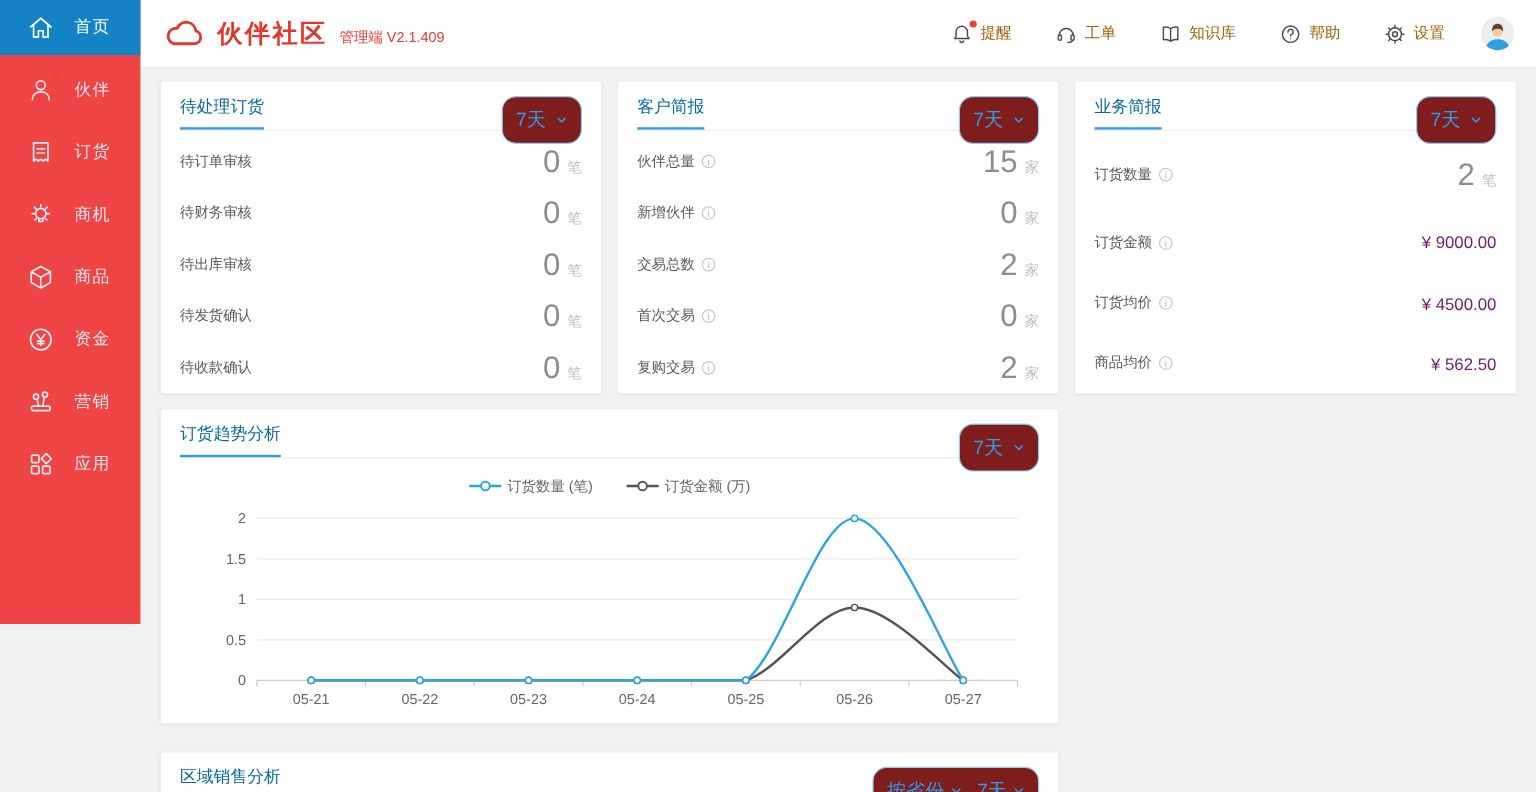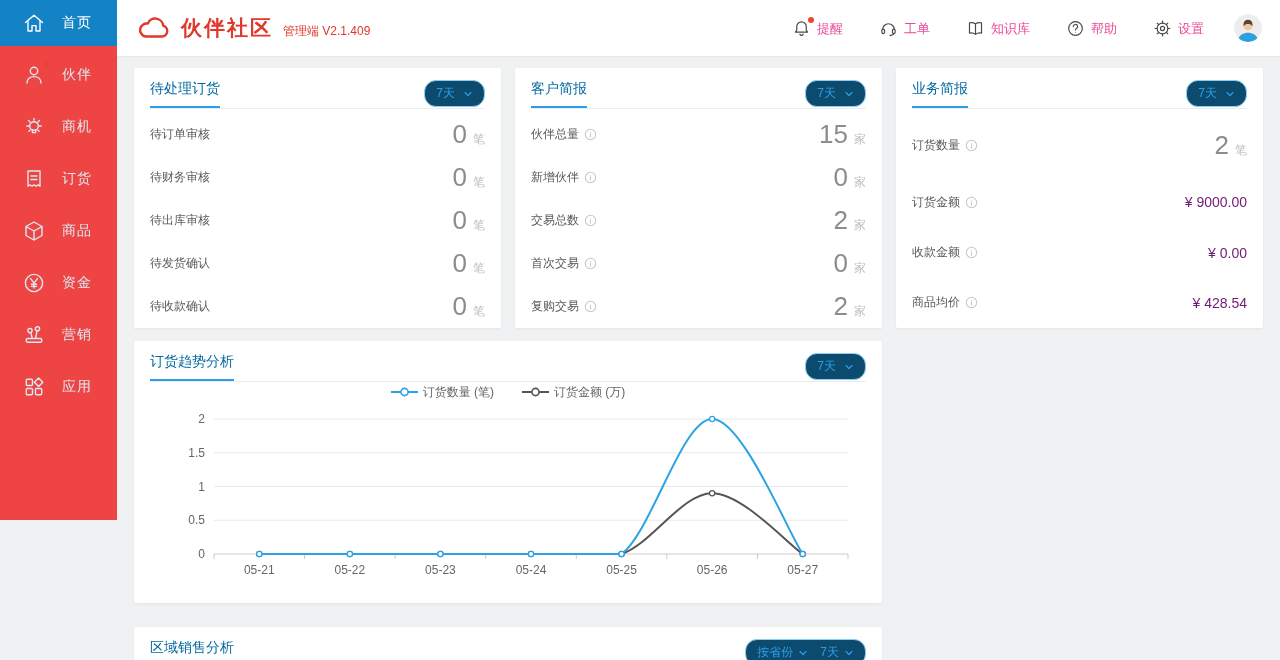--- a/index.html
+++ b/index.html
@@ -16,53 +16,53 @@
   .red-dot { position:absolute; width:7px; height:7px; border-radius:50%; background:#f04134; }
   .side-item .red-dot { top:-3px; right:-4px; }
 
   
   .topbar { position:absolute; left:117px; top:0; width:1163px; height:57px; background:#fff; border-bottom:1px solid #e7e7e7; display:flex; align-items:center; padding:0 18px 0 20px; z-index:4; }
   .logo-wrap { display:flex; align-items:center; }
   .logo-cloud svg { width:34px; height:26px; display:block; }
   .logo-text { color:#e0382a; font-size:21px; font-weight:bold; letter-spacing:2px; margin-left:10px; }
   .logo-sub { color:#e0382a; font-size:12px; margin-left:10px; margin-top:6px; }
   .top-actions { margin-left:auto; display:flex; align-items:center; }
-  .top-action { display:flex; align-items:flex-end; margin-left:36px; color:#ec4899; cursor:pointer; }
+  .top-action { display:flex; align-items:center; margin-left:36px; color:#a16207; cursor:pointer; }
   .top-action .t-icon { width:19px; height:19px; position:relative; }
   .top-action .t-icon svg { width:19px; height:19px; display:block; }
   .top-action .t-label { font-size:13px; margin-left:6px; }
   .top-action .red-dot { top:-2px; right:-3px; width:6px; height:6px; }
   .avatar { width:28px; height:28px; border-radius:50%; margin-left:30px; cursor:pointer; overflow:hidden; flex:0 0 28px; }
 
   
   .content { position:absolute; left:117px; top:57px; width:1163px; height:603px; padding:11px 17px; overflow:hidden; }
   .card { background:#fff; border-radius:2px; box-shadow:0 1px 3px rgba(0,0,0,0.06); }
   .stat-grid { display:flex; gap:14px; }
   .stat-card { flex:1; height:260px; padding:0 16px; }
   .card-hd { height:41px; border-bottom:1px solid #ececec; display:flex; align-items:flex-start; justify-content:space-between; padding-top:12px; }
   .card-title { font-size:14px; color:#0369a1; display:inline-block; padding-bottom:8px; border-bottom:2px solid #2d9fe8; margin-bottom:-1px; }
-  .pill { border:1px solid #8ccdf4; border-radius:12px; height:27px; display:flex; align-items:center; padding:0 11px; color:#2d9fe8; font-size:12px; cursor:pointer; background:#0c4a6e; }
+  .pill { border:1px solid #8ccdf4; border-radius:12px; height:40px; display:flex; align-items:center; padding:0 11px; color:#2d9fe8; font-size:16px; cursor:pointer; background:#7f1d1d; }
   .pill .chev { margin-left:8px; display:inline-flex; }
   .pill .chev svg { width:10px; height:10px; }
   .pill .seg + .seg { margin-left:12px; }
   .pill .seg { display:inline-flex; align-items:center; }
   .pill .seg .chev { margin-left:5px; }
 
   .stat-rows { height:219px; display:flex; flex-direction:column; justify-content:space-around; padding-top:4px; }
   .stat-row { display:flex; align-items:center; justify-content:space-between;text-align:right; }
   .stat-label { font-size:12px; color:#595959; display:inline-flex; align-items:center; }
   .stat-label svg { width:13px; height:13px; margin-left:5px; display:inline-block; }
   .stat-value { display:inline-flex; align-items:baseline; }
   .stat-value .num { font-weight:300; font-size:26px; color:#8c8c8c; font-style:normal; }
   .stat-value .unit { font-size:12px; color:#bdbdbd; font-style:normal; margin-left:6px; }
   .stat-value .money { font-size:14px; color:#701a75; }
 
   
   .chart-card { width:748px; height:262px; margin-top:13px; padding:0 16px; }
-  .legend { display:flex; justify-content:center; align-items:center; gap:28px; height:20px; }
+  .legend { display:flex; justify-content:center; align-items:center; gap:28px; margin-top:13px; height:20px; }
   .legend-item { display:inline-flex; align-items:center; cursor:pointer; }
   .legend-item svg { width:27px; height:10px; }
   .legend-item .lg-label { font-size:12px; color:#666; margin-left:5px; }
   .chart-svg { display:block; margin-top:2px; }
 
   
   .region-card { width:748px; height:120px; margin-top:24px; padding:0 16px; }
 </style>
 </head>
 <body>
@@ -83,33 +83,33 @@
             <circle cx="12" cy="8" r="3.7"></circle>
             <path d="M5 20 c0-4.2 3.1-6.4 7-6.4 s7 2.2 7 6.4"></path>
           </svg>
           <span class="red-dot"></span>
         </span>
         <span class="s-label">伙伴</span>
       </div>
       <div class="side-item">
         <span class="s-icon">
           <svg viewBox="0 0 24 24" width="24" height="24" style="display:block" fill="none" stroke="currentColor" stroke-width="1.4" stroke-linecap="round" stroke-linejoin="round">
+            <path d="M6 4 H18 V19.2 l-2-1.5 -2 1.5 -2-1.5 -2 1.5 -2-1.5 -2 1.5 Z M9 9 H15 M9 12.5 H15"></path>
+          </svg>
+        </span>
+        <span class="s-label">订货</span>
+      </div>
+      <div class="side-item">
+        <span class="s-icon">
+          <svg viewBox="0 0 24 24" width="24" height="24" style="display:block" fill="none" stroke="currentColor" stroke-width="1.4" stroke-linecap="round" stroke-linejoin="round">
             <circle cx="12" cy="11" r="4.3"></circle>
             <path d="M10.4 15 v2.6 h3.2 V15 M12 3.4 V5.3 M4.8 11 H6.8 M17.2 11 H19.2 M6.6 5.6 l1.4 1.4 M17.4 5.6 l-1.4 1.4 M6.9 16.3 l1.3-1.2 M17.1 16.3 l-1.3-1.2"></path>
           </svg>
         </span>
         <span class="s-label">商机</span>
-      </div>
-      <div class="side-item">
-        <span class="s-icon">
-          <svg viewBox="0 0 24 24" width="24" height="24" style="display:block" fill="none" stroke="currentColor" stroke-width="1.4" stroke-linecap="round" stroke-linejoin="round">
-            <path d="M6 4 H18 V19.2 l-2-1.5 -2 1.5 -2-1.5 -2 1.5 -2-1.5 -2 1.5 Z M9 9 H15 M9 12.5 H15"></path>
-          </svg>
-        </span>
-        <span class="s-label">订货</span>
       </div>
       <div class="side-item">
         <span class="s-icon">
           <svg viewBox="0 0 24 24" width="24" height="24" style="display:block" fill="none" stroke="currentColor" stroke-width="1.4" stroke-linecap="round" stroke-linejoin="round">
             <path d="M12 3 L20 7.5 V16.5 L12 21 L4 16.5 V7.5 Z M4 7.5 L12 12 L20 7.5 M12 12 V21"></path>
           </svg>
         </span>
         <span class="s-label">商品</span>
       </div>
       <div class="side-item">
@@ -387,41 +387,41 @@
                   <circle cx="7" cy="7" r="5.6"></circle>
                   <line x1="7" y1="6.2" x2="7" y2="10"></line>
                   <circle cx="7" cy="4.2" r="0.55" fill="#c7c7c7" stroke="none"></circle>
                 </svg>
               </span></span>
             <span class="stat-value">
               <span class="money">¥ 9000.00</span>
             </span>
           </div>
           <div class="stat-row">
-            <span class="stat-label">收款金额<span style="display:inline-flex">
-                <svg viewBox="0 0 14 14" fill="none" stroke="#c7c7c7" stroke-width="1.1" stroke-linecap="round">
-                  <circle cx="7" cy="7" r="5.6"></circle>
-                  <line x1="7" y1="6.2" x2="7" y2="10"></line>
-                  <circle cx="7" cy="4.2" r="0.55" fill="#c7c7c7" stroke="none"></circle>
-                </svg>
-              </span></span>
-            <span class="stat-value">
-              <span class="money">¥ 0.00</span>
+            <span class="stat-label">订货均价<span style="display:inline-flex">
+                <svg viewBox="0 0 14 14" fill="none" stroke="#c7c7c7" stroke-width="1.1" stroke-linecap="round">
+                  <circle cx="7" cy="7" r="5.6"></circle>
+                  <line x1="7" y1="6.2" x2="7" y2="10"></line>
+                  <circle cx="7" cy="4.2" r="0.55" fill="#c7c7c7" stroke="none"></circle>
+                </svg>
+              </span></span>
+            <span class="stat-value">
+              <span class="money">¥ 4500.00</span>
             </span>
           </div>
           <div class="stat-row">
             <span class="stat-label">商品均价<span style="display:inline-flex">
                 <svg viewBox="0 0 14 14" fill="none" stroke="#c7c7c7" stroke-width="1.1" stroke-linecap="round">
                   <circle cx="7" cy="7" r="5.6"></circle>
                   <line x1="7" y1="6.2" x2="7" y2="10"></line>
                   <circle cx="7" cy="4.2" r="0.55" fill="#c7c7c7" stroke="none"></circle>
                 </svg>
               </span></span>
             <span class="stat-value">
-              <span class="money">¥ 428.54</span>
+              <span class="money">¥ 562.50</span>
             </span>
           </div>
         </div>
     </section>
   </div>
 
   <section class="card chart-card">
     <div class="card-hd">
       <span class="card-title">订货趋势分析</span>
       <button class="pill">

